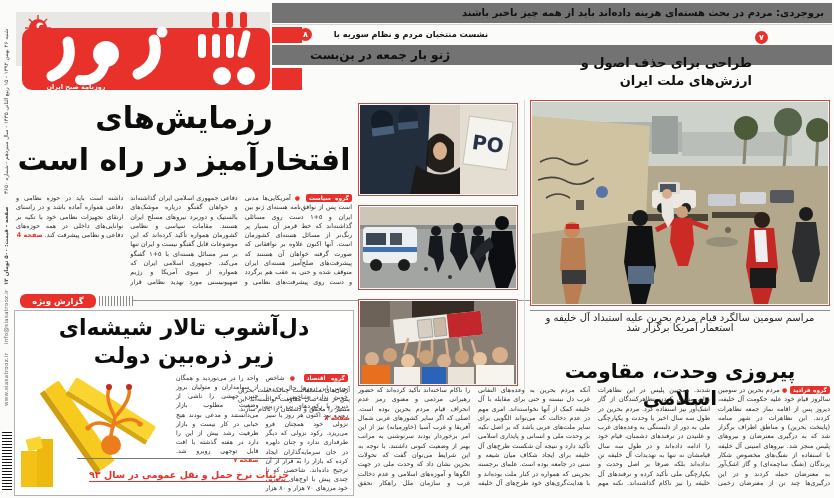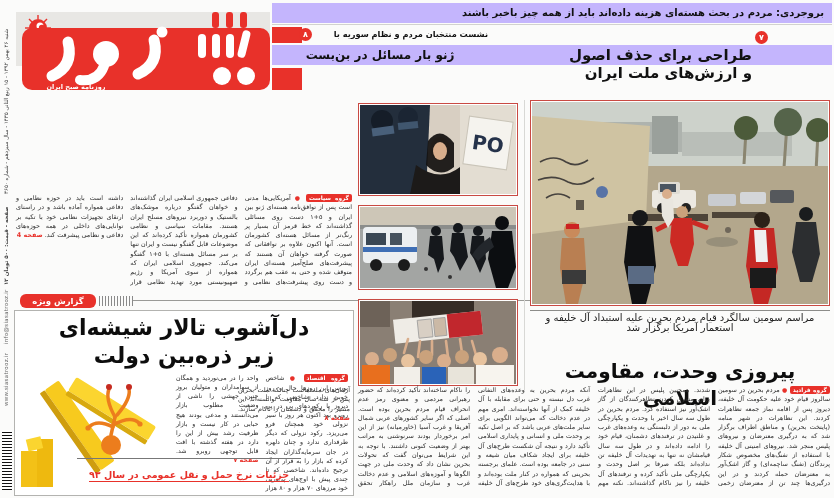--- a/index.html
+++ b/index.html
@@ -1,27 +1,27 @@
 <!DOCTYPE html>
 <html lang="fa"><head>
 <meta charset="utf-8">
 <style>
   html,body{margin:0;padding:0;background:#888;}
   #page{position:relative;width:834px;height:498px;background:#fbfbfa;overflow:hidden;
         font-family:"DejaVu Sans",sans-serif;color:#1c1c1c;margin:0 auto;}
   .abs{position:absolute;}
   .vtext{writing-mode:vertical-rl;transform:rotate(180deg);font-size:5.5px;color:#444;letter-spacing:.3px;white-space:nowrap;}
-  .grayband{background:#c4b5fd;}
+  .grayband{background:#737373;}
   .redblock{background:#e8312a;}
   .bubble{width:13px;height:13px;border-radius:50%;background:#e8312a;color:#fff;
           font-size:8px;font-weight:bold;text-align:center;line-height:13px;}
   .hairline{background:#d2d2cf;height:1px;}
   .topmain{font-size:10px;font-weight:bold;direction:rtl;text-align:right;line-height:20px;padding:0 8px;color:#111;}
   .kicker{font-size:8.2px;font-weight:bold;direction:rtl;text-align:right;line-height:15px;color:#111;}
-  .h2r{font-size:15px;font-weight:bold;direction:rtl;text-align:right;line-height:18px;color:#111;}
+  .h2r{font-size:13px;font-weight:bold;direction:rtl;text-align:right;line-height:18px;color:#111;margin-top:8px;}
   .h2l{font-size:12px;font-weight:bold;direction:rtl;text-align:center;line-height:20px;color:#111;}
   .leadhead{font-size:30px;font-weight:900;direction:rtl;text-align:center;line-height:1.4;color:#0d0d0d;}
   .cols3{column-count:3;column-gap:7px;column-fill:auto;height:96px;font-size:6.4px;line-height:1.45;
          text-align:justify;direction:rtl;color:#2a2a2a;}
   .cols4{column-count:4;column-gap:8px;column-fill:auto;height:108px;font-size:6.4px;line-height:1.45;
          text-align:justify;direction:rtl;color:#2a2a2a;}
   .cols2{column-count:2;column-gap:7px;column-fill:auto;height:122px;font-size:6.3px;line-height:1.45;
          text-align:justify;direction:rtl;color:#2a2a2a;}
   .seclabel{background:#e8312a;color:#fff;font-size:5.8px;font-weight:bold;padding:1px 3px;border-radius:2px;}
   .secdot{color:#e8312a;font-size:6px;}
@@ -96,26 +96,27 @@
   <div class="abs grayband" style="left:272px;top:3px;width:560px;height:20px;">
     <div class="topmain">بروجردی: مردم در بحث هسته‌ای هزینه داده‌اند باید از همه چیز باخبر باشند</div>
   </div>
   <div class="abs hairline" style="left:272px;top:24px;width:560px;"></div>
 
   <div class="abs redblock" style="left:272px;top:27px;width:30px;height:16px;"></div>
   <div class="abs kicker" style="left:316px;top:27px;width:172px;">نشست منتخبان مردم و نظام سوریه با معارضان ناکام ماند</div>
   <div class="abs bubble" style="left:299px;top:28px;">۸</div>
 
   <div class="abs grayband" style="left:272px;top:45px;width:560px;height:20px;"></div>
-  <div class="abs h2l" style="left:300px;top:45px;width:160px;">ژنو بار مسائل در بن‌بست</div>
+  <div class="abs h2l" style="left:300px;top:45px;width:160px;">ژنو بار جمعه در بن‌بست</div>
   <div class="abs h2r" style="left:559px;top:46px;width:193px;">طراحی برای حذف اصول و ارزش‌های ملت ایران</div>
   <div class="abs bubble" style="left:755px;top:31px;">۷</div>
 
   <div class="abs redblock" style="left:272px;top:68px;width:30px;height:22px;"></div>
 
+  <div class="abs leadhead" style="left:14px;top:97px;width:340px;">رزمایش‌های افتخارآمیز در راه است</div>
   <div class="abs cols3" style="left:16px;top:194px;width:336px;">
     <span class="seclabel">گروه سیاست</span>
     <span class="secdot">●</span>
     <span>آمریکایی‌ها مدتی است پس از توافق‌نامه هسته‌ای ژنو بین ایران و ۵+۱ دست روی مسائلی گذاشته‌اند که خط قرمز آن بسیار پر رنگ‌تر از مسائل هسته‌ای کشورمان است. آنها اکنون علاوه بر توافقاتی که صورت گرفته خواهان آن هستند که پیشرفت‌های صلح‌آمیز هسته‌ای ایران متوقف شده و حتی به عقب هم برگردد و دست روی پیشرفت‌های نظامی و دفاعی جمهوری اسلامی ایران گذاشته‌اند و خواهان گفتگو درباره موشک‌های بالستیک و دوربرد نیروهای مسلح ایران هستند. مقامات سیاسی و نظامی کشورمان همواره تأکید کرده‌اند که این موضوعات قابل گفتگو نیست و ایران تنها بر سر مسائل هسته‌ای با ۵+۱ گفتگو می‌کند. جمهوری اسلامی ایران که همواره از سوی آمریکا و رژیم صهیونیستی مورد تهدید نظامی قرار داشته است باید در حوزه نظامی و دفاعی همواره آماده باشد و در راستای ارتقای تجهیزات نظامی خود با تکیه بر توانایی‌های داخلی در همه حوزه‌های دفاعی و نظامی پیشرفت کند.</span>
     <span class="pref">صفحه 4</span>
   </div>
 
   <div class="abs speclabel" style="left:20px;top:294px;width:76px;height:14px;border-radius:6px;">گزارش ویژه</div>
   <div class="abs stripes" style="left:99px;top:296px;width:34px;height:10px;"></div>
   <div class="abs" style="left:133px;top:300px;width:420px;height:1px;background:#9a9a97;"></div>

